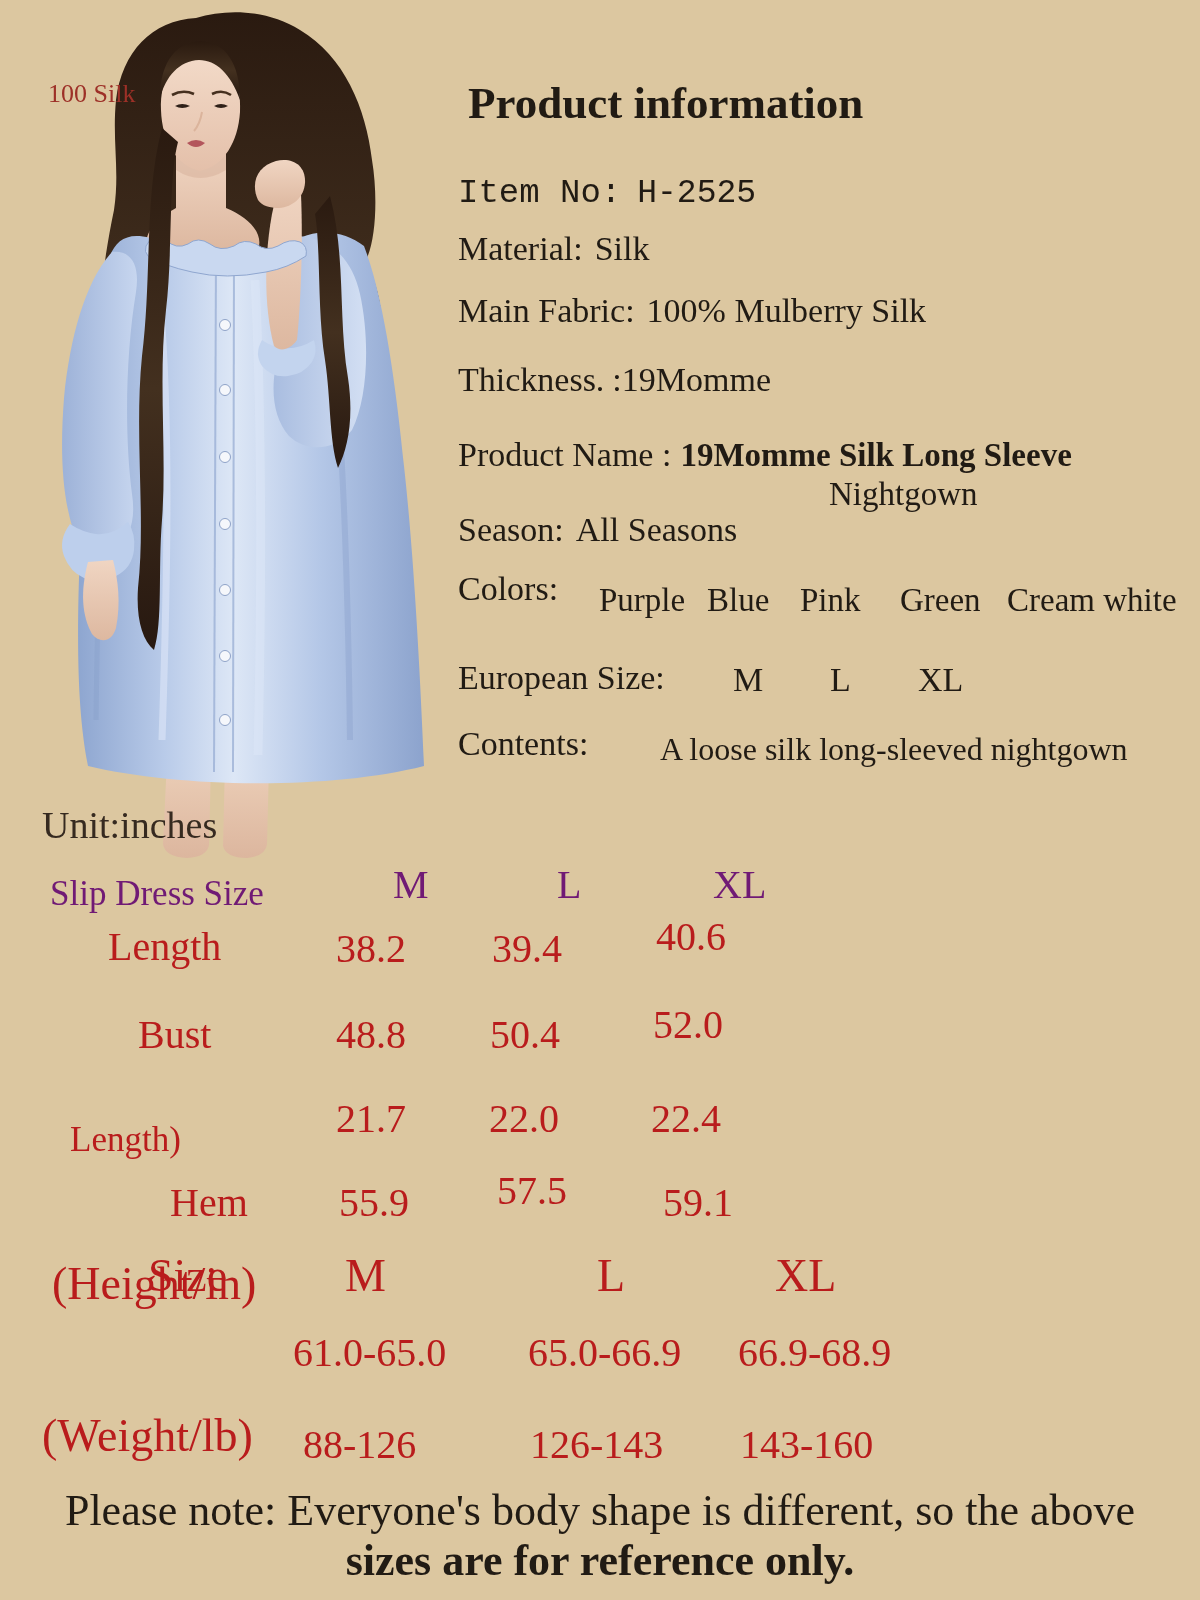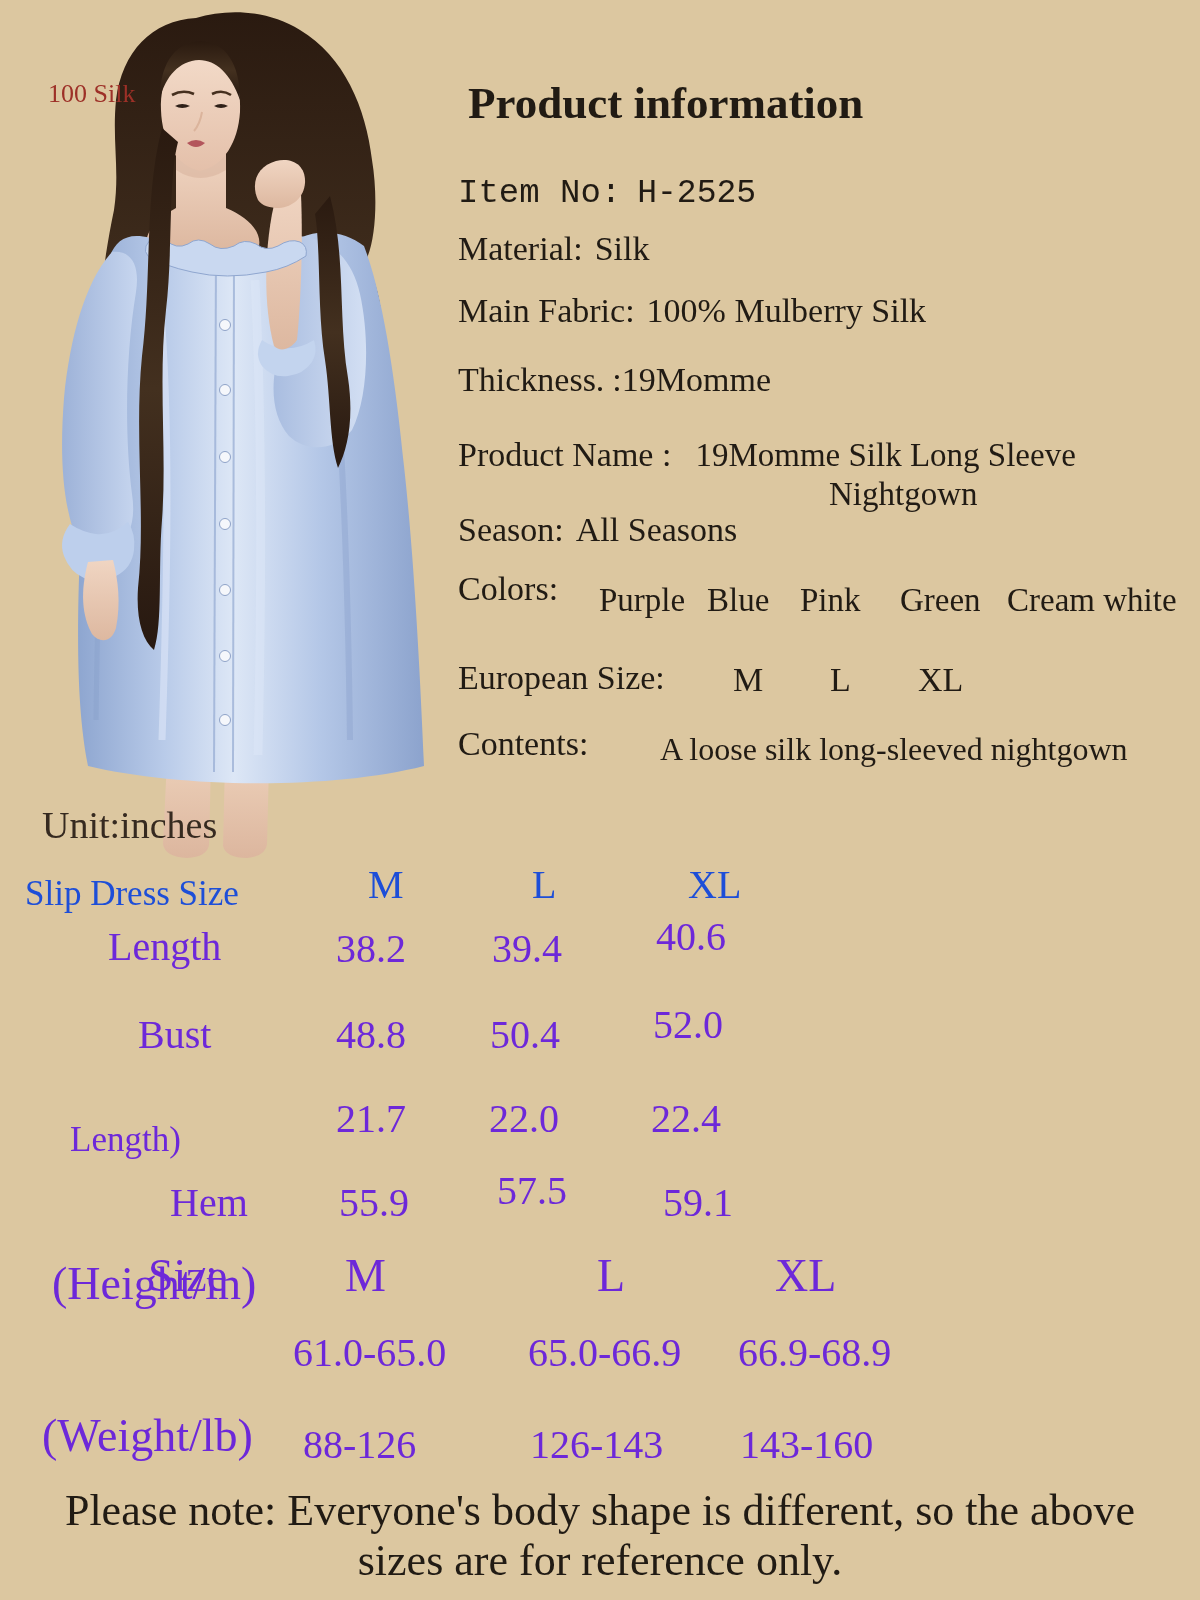--- a/index.html
+++ b/index.html
@@ -3,29 +3,29 @@
 <meta charset="utf-8">
 <style>
   html,body { margin:0; padding:0; }
   .page {
     position:relative; width:1200px; height:1600px;
     background:#dcc7a0; overflow:hidden;
     font-family:"Liberation Serif", serif;
   }
   .t { position:absolute; white-space:nowrap; line-height:1.05; }
   .c-black  { color:#211b14;text-align:right; }
-  .c-maroon { color:#6d28d9; }
-  .c-header { color:#1d4ed8; }
+  .c-maroon { color:#b91c1c; }
+  .c-header { color:#701a75;margin-left:25px; }
   .c-unit   { color:#362a20; }
   .c-red    { color:#9d3027; }
   .s26{font-size:26px} .s32{font-size:32px} .s33{font-size:33px} .s34{font-size:34px}
   .s35{font-size:35px} .s36{font-size:44px} .s38{font-size:38px} .s40{font-size:40px}
   .s45{font-size:45px;font-weight:bold} .s46{font-size:46px}
   .gap8 {margin-left:8px;margin-top:44px;} .gap12{margin-left:12px;} .gap16{margin-left:16px;}
-  .gap18{margin-left:24px;}
+  .gap18{margin-left:9px;font-weight:bold;}
   .center { left:0; width:1200px; text-align:center; white-space:nowrap; }
   .photo { position:absolute; left:0; top:0; width:560px; height:860px; }
 </style>
 </head>
 <body>
 
 <div class="page">
 
   <div class="photo">
     <svg viewBox="0 0 560 860" width="560" height="860" xmlns="http://www.w3.org/2000/svg">
@@ -193,15 +193,15 @@
   <div class="t s40 c-maroon" style="left:293px; top:1332px;">61.0-65.0</div>
   <div class="t s40 c-maroon" style="left:528px; top:1332px;">65.0-66.9</div>
   <div class="t s40 c-maroon" style="left:738px; top:1332px;">66.9-68.9</div>
 
   <div class="t s46 c-maroon" style="left:42px;  top:1412px;">(Weight/lb)</div>
   <div class="t s40 c-maroon" style="left:303px; top:1424px;">88-126</div>
   <div class="t s40 c-maroon" style="left:530px; top:1424px;">126-143</div>
   <div class="t s40 c-maroon" style="left:740px; top:1424px;">143-160</div>
 
   <div class="t s36 c-black center" style="top:1488px;">Please note: Everyone's body shape is different, so the above</div>
-  <div class="t s36 c-black center" style="top:1538px;">sizes are for reference only.</div>
+  <div class="t s36 c-black center" style="top:1538px;font-weight:bold;">sizes are for reference only.</div>
 
 </div>
 
 </body></html>

